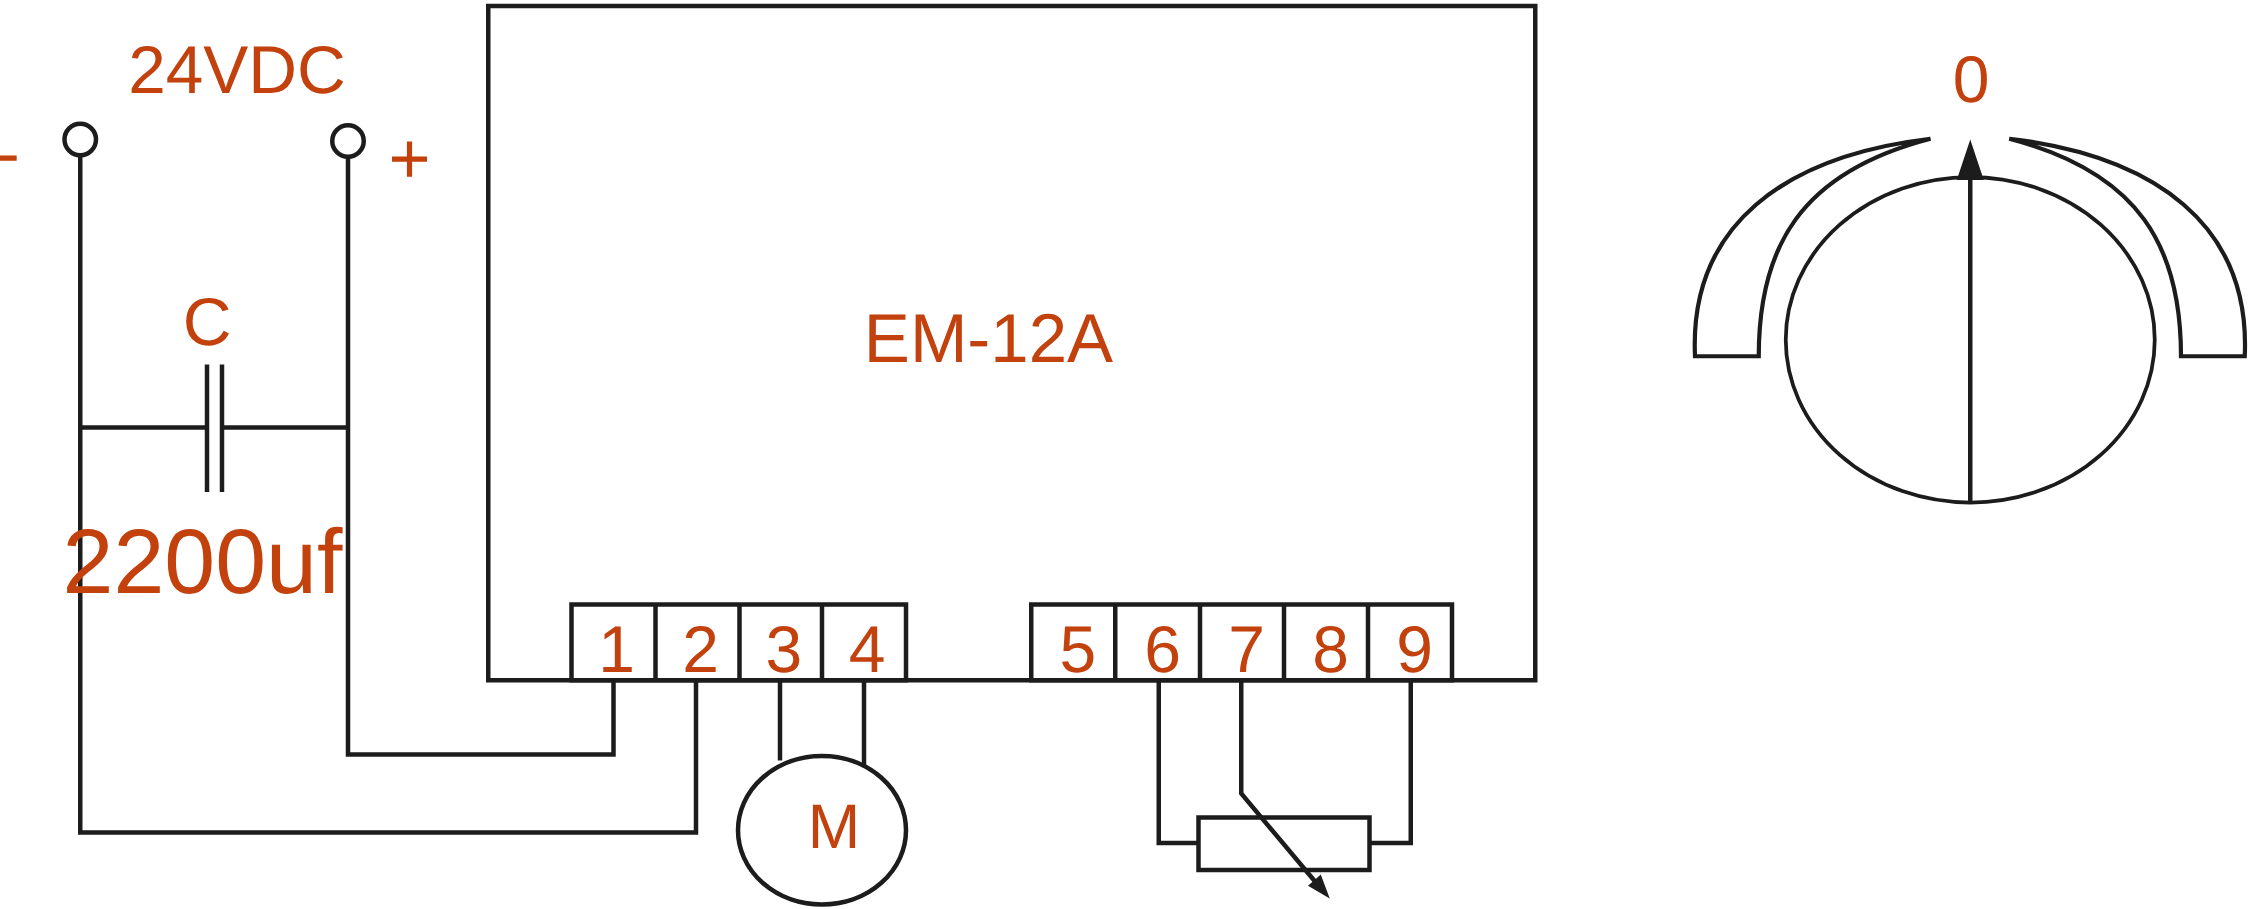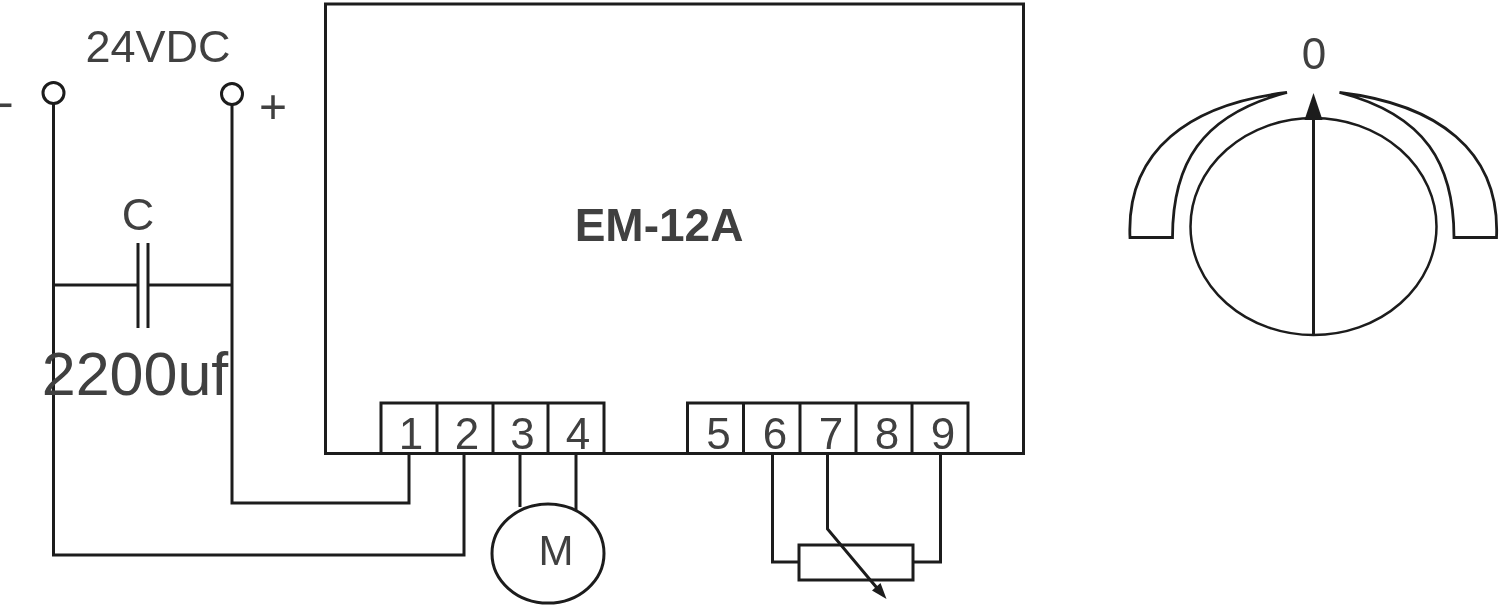--- a/index.html
+++ b/index.html
@@ -15,21 +15,21 @@
     background: #ffffff;
     overflow: hidden;
   }
   #linework {
     position: absolute;
     left: 0;
     top: 0;
   }
   .lbl {
     position: absolute;
-    color: #404040;
+    color: #c2410c;
     line-height: 1;
     text-align: center;
     white-space: nowrap;
     user-select: none;
   }
   .t-num { font-size: 44px; top: 412px; }
 </style>
 </head>
 <body>
 
@@ -85,21 +85,21 @@
   <div class="lbl" style="left:38px; top:24px; width:240px; font-size:45px;">24VDC</div>
 
   <div class="lbl" style="left:-21px; top:80px; width:40px; font-size:50px;">−</div>
 
   <div class="lbl" style="left:243px; top:83px; width:60px; font-size:48px;">+</div>
 
   <div class="lbl" style="left:108px; top:192px; width:60px; font-size:45px;">C</div>
 
   <div class="lbl" style="left:35px; top:344px; width:200px; font-size:61px;">2200uf</div>
 
-  <div class="lbl" style="left:534px; top:202px; width:250px; font-size:46px;font-weight:bold;">EM-12A</div>
+  <div class="lbl" style="left:534px; top:202px; width:250px; font-size:46px;">EM-12A</div>
 
   <div class="lbl t-num" style="left:383px; width:56px;">1</div>
   <div class="lbl t-num" style="left:439px; width:56px;">2</div>
   <div class="lbl t-num" style="left:495px; width:55px;">3</div>
   <div class="lbl t-num" style="left:550px; width:56px;">4</div>
 
   <div class="lbl t-num" style="left:690px; width:57px;">5</div>
   <div class="lbl t-num" style="left:747px; width:56px;">6</div>
   <div class="lbl t-num" style="left:803px; width:56px;">7</div>
   <div class="lbl t-num" style="left:859px; width:56px;">8</div>

